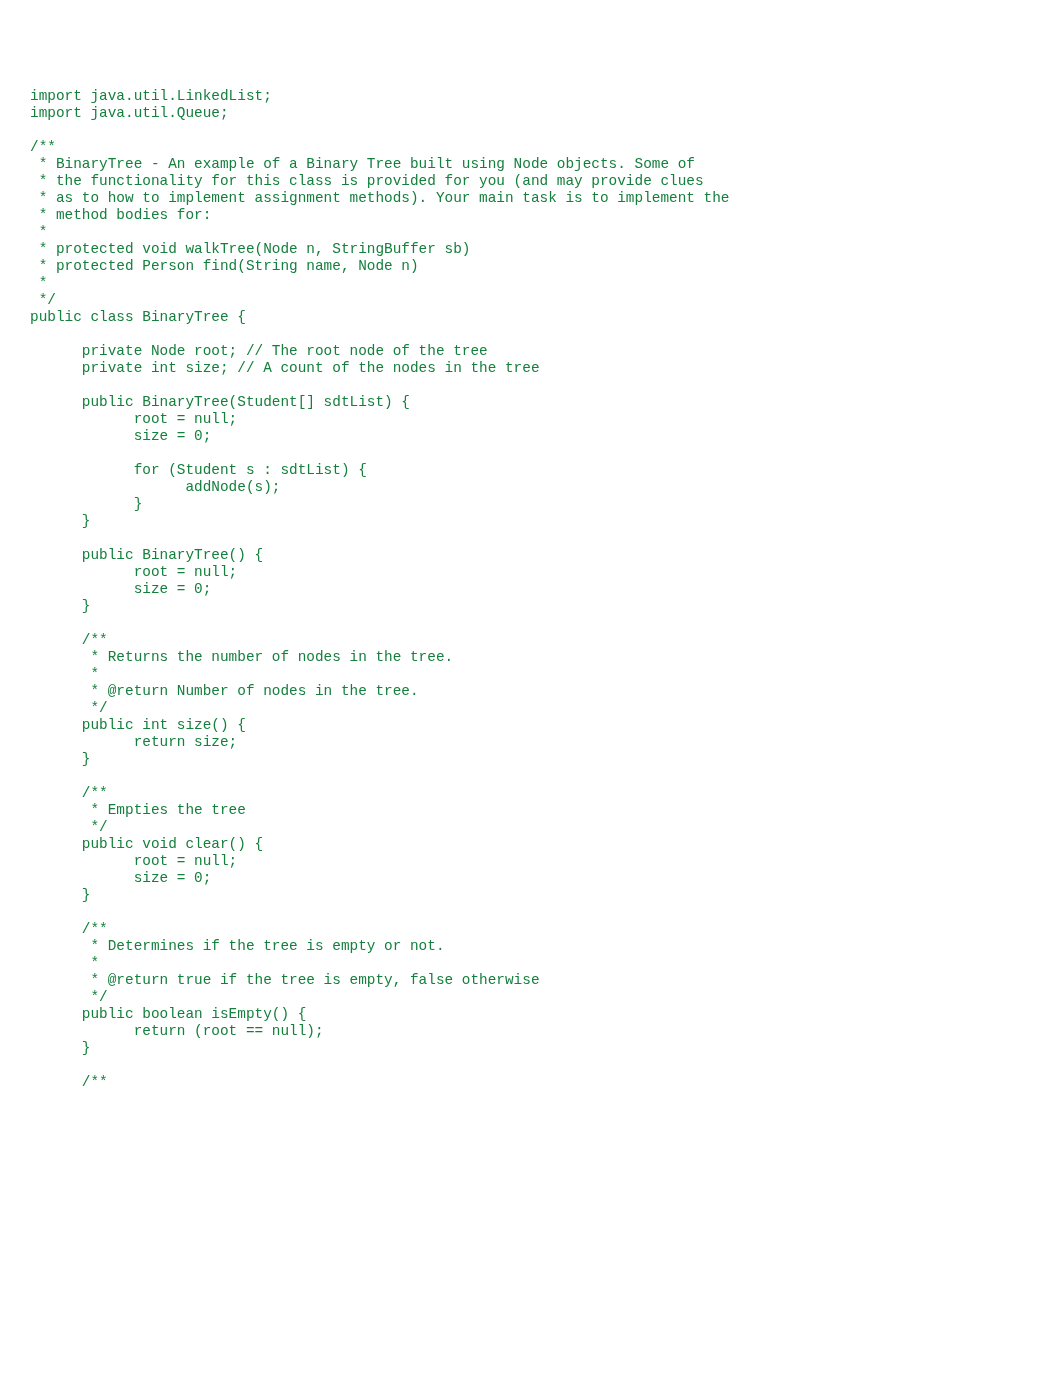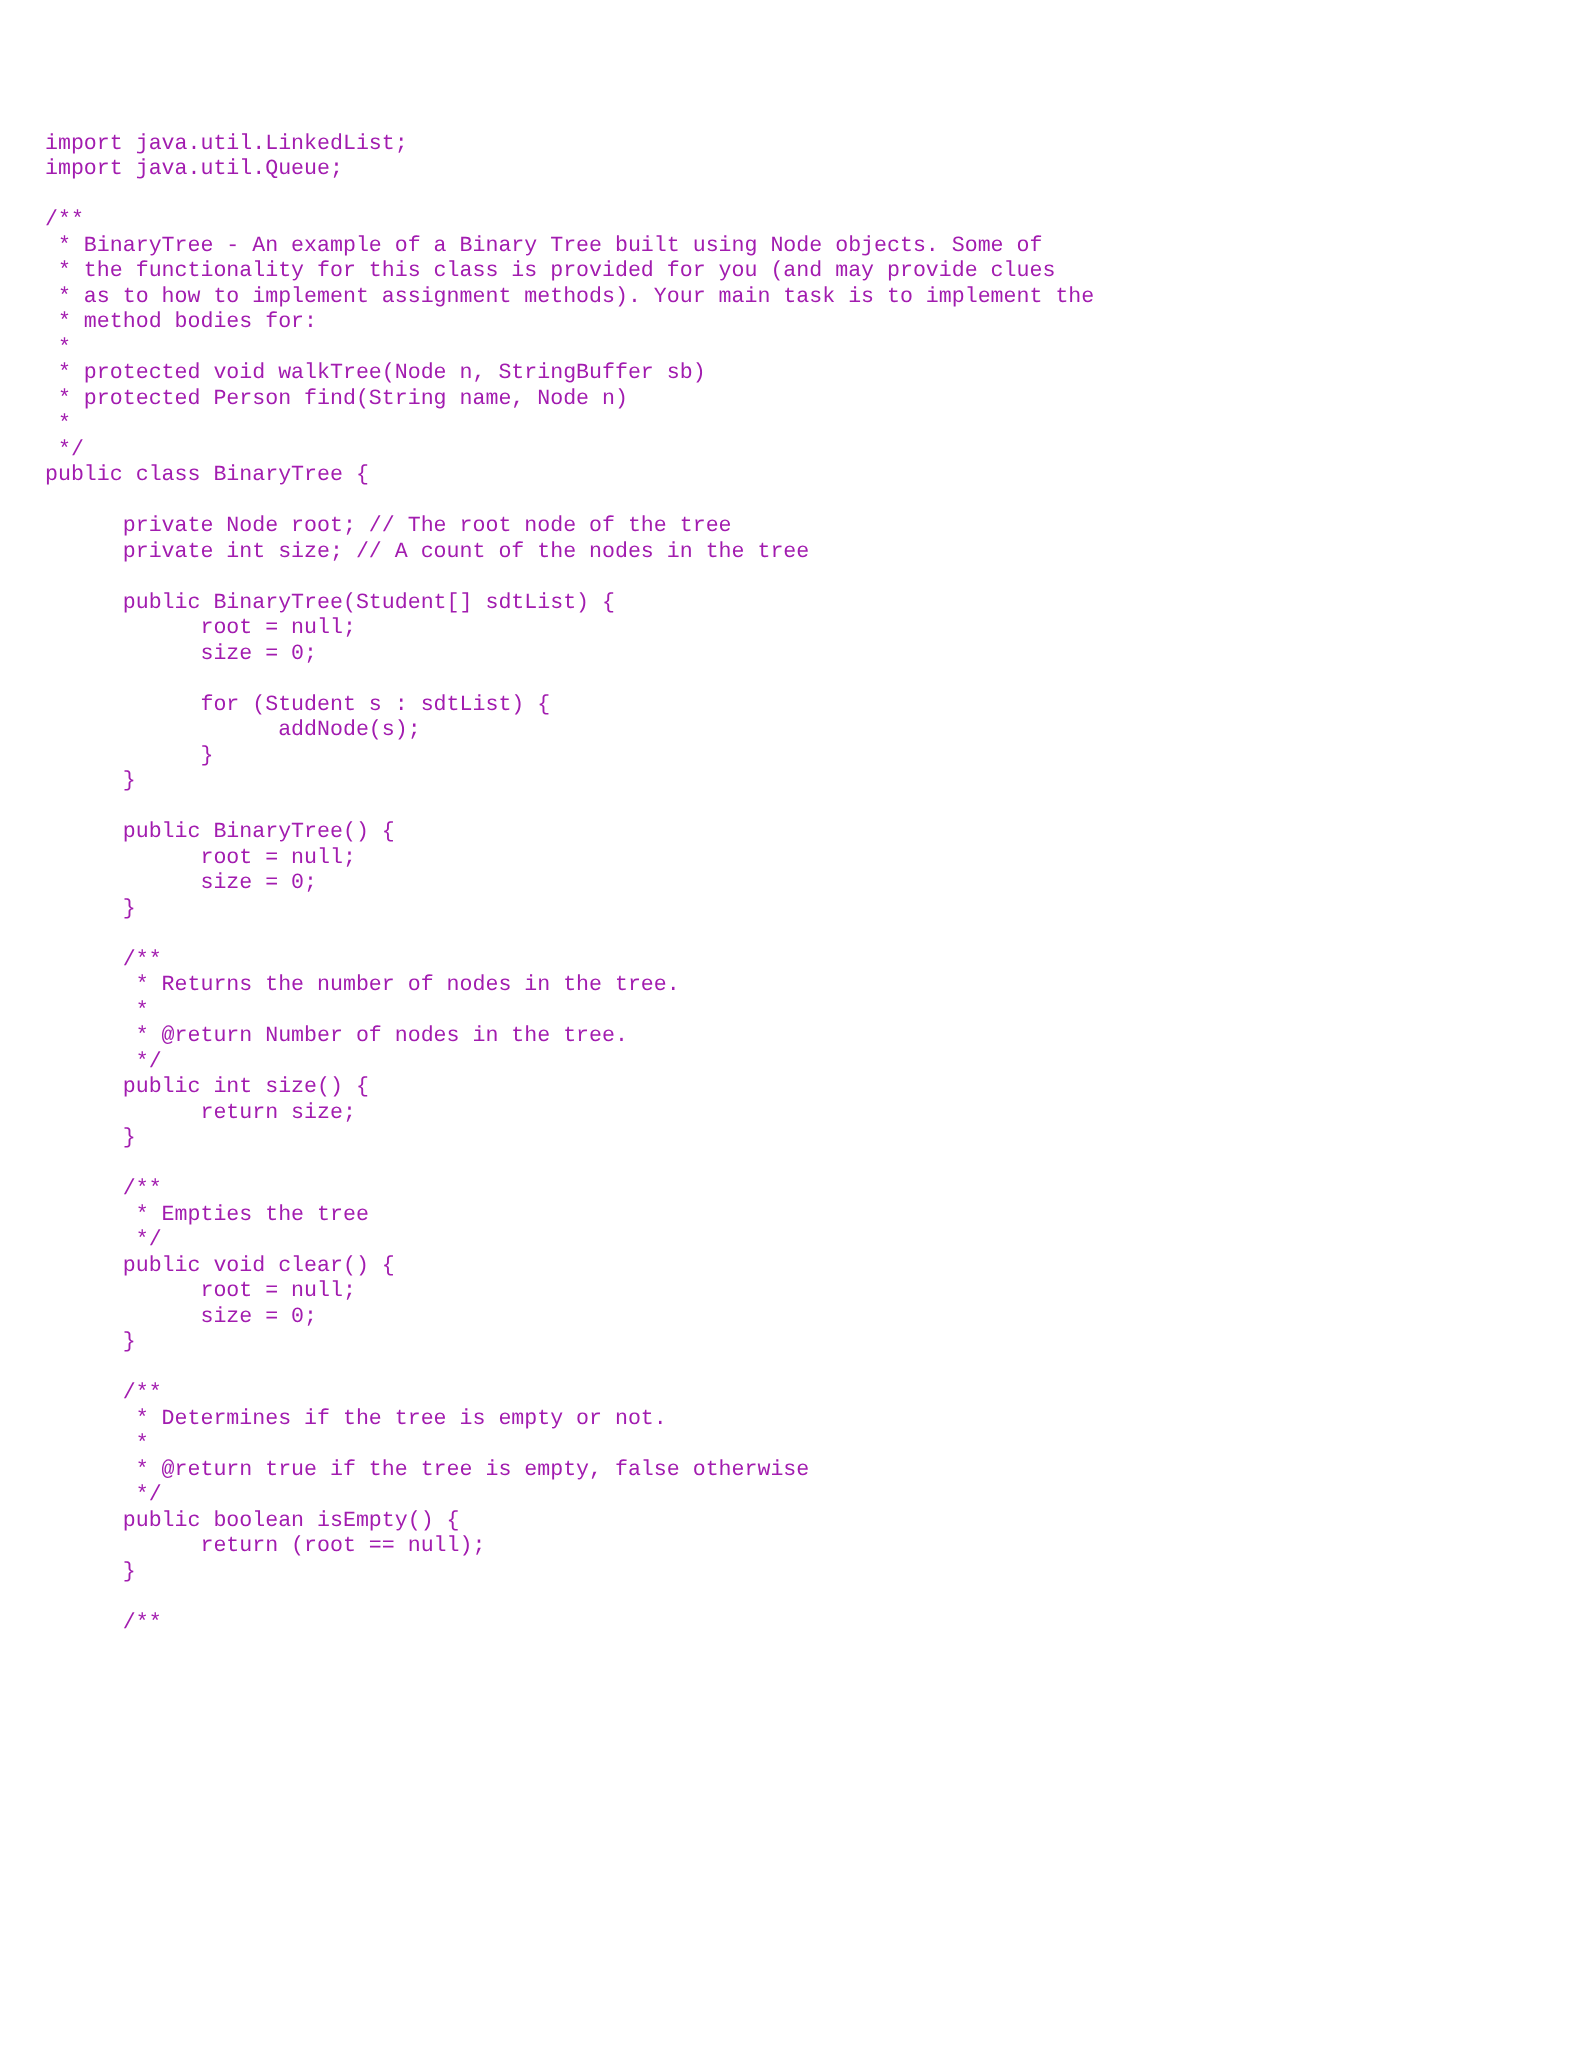--- a/index.html
+++ b/index.html
@@ -13,21 +13,21 @@
     min-height: 1377px;
     background: #ffffff;
     padding: 88px 30px 30px 30px;
     box-sizing: border-box;
   }
   pre.code {
     font-family: "Courier New", Courier, monospace;
     font-size: 14.4px;
     line-height: 17px;
     white-space: pre;
-    color: #a21caf;
+    color: #15803d;
     margin: 0;
   }
 </style>
 </head>
 <body>
 
 <div class="page">
   <pre class="code">import java.util.LinkedList;
 import java.util.Queue;
 

